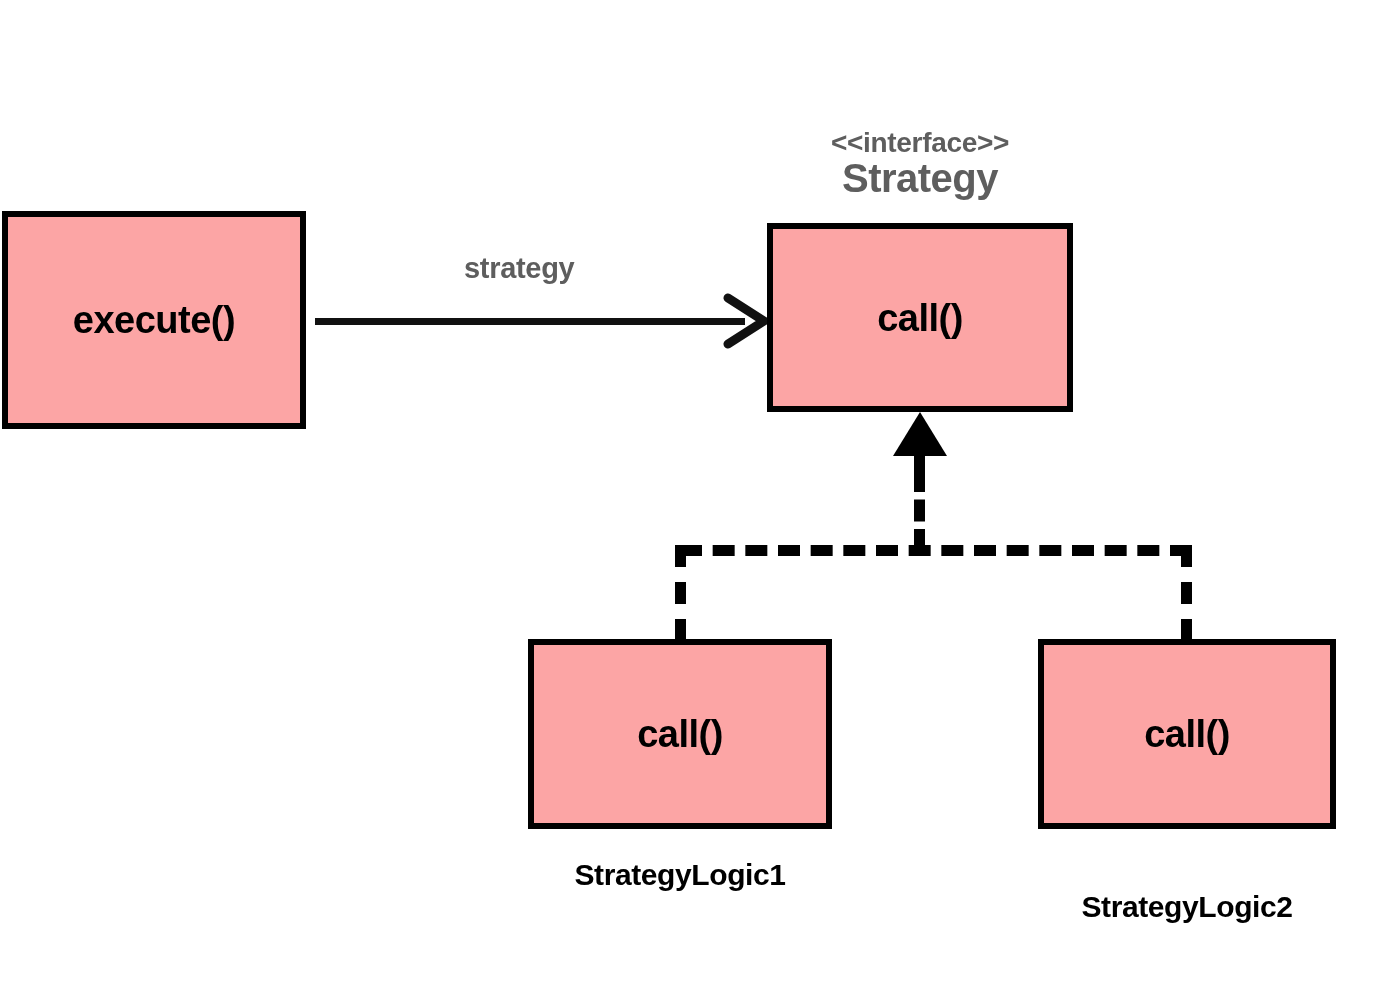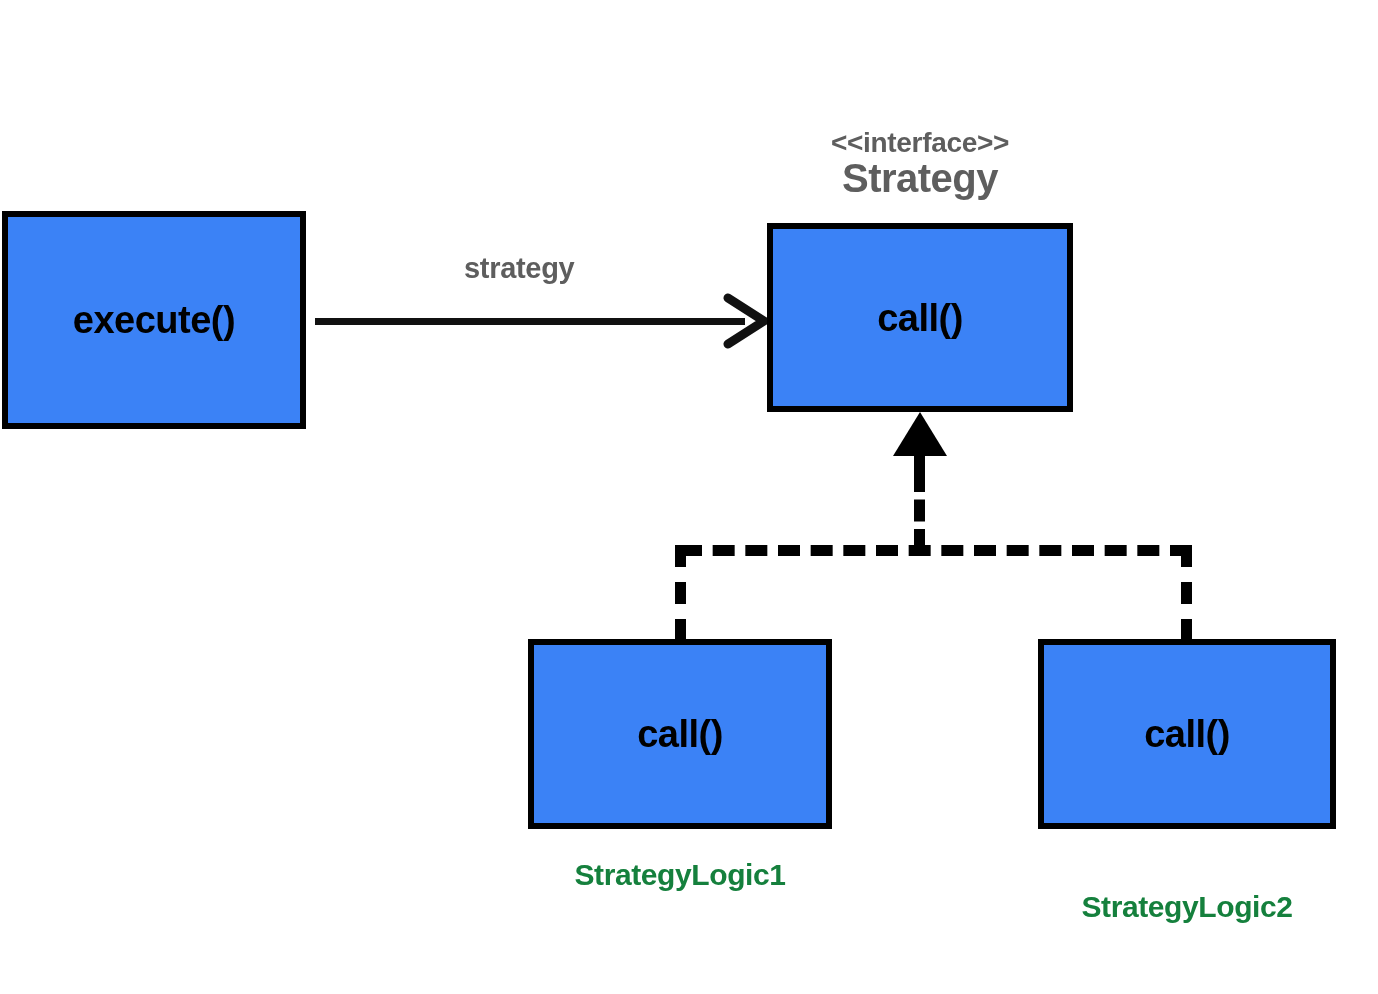--- a/index.html
+++ b/index.html
@@ -17,21 +17,21 @@
     width: 1378px;
     height: 994px;
     background: #ffffff;
     overflow: hidden;
   }
 
   
   .uml-box {
     position: absolute;
     box-sizing: border-box;
-    background: #3b82f6;
+    background: #fca5a5;
     border: 6px solid #000000;
     display: flex;
     align-items: center;
     justify-content: center;
   }
   .uml-box .member {
     font-size: 38px;
     font-weight: bold;
     color: #000000;
     letter-spacing: -0.5px;
@@ -51,21 +51,21 @@
     font-size: 40px;
     letter-spacing: -0.5px;
   }
   .title-stereo {
     font-size: 28px;
     letter-spacing: -0.3px;
     display: block;
   }
   .sub-label {
     position: absolute;
-    color: #15803d;
+    color: #000000;
     font-weight: bold;
     font-size: 30px;
     text-align: center;
     white-space: nowrap;
     letter-spacing: -0.4px;
   }
   .edge-label {
     position: absolute;
     color: #5e5e5e;
     font-weight: bold;

